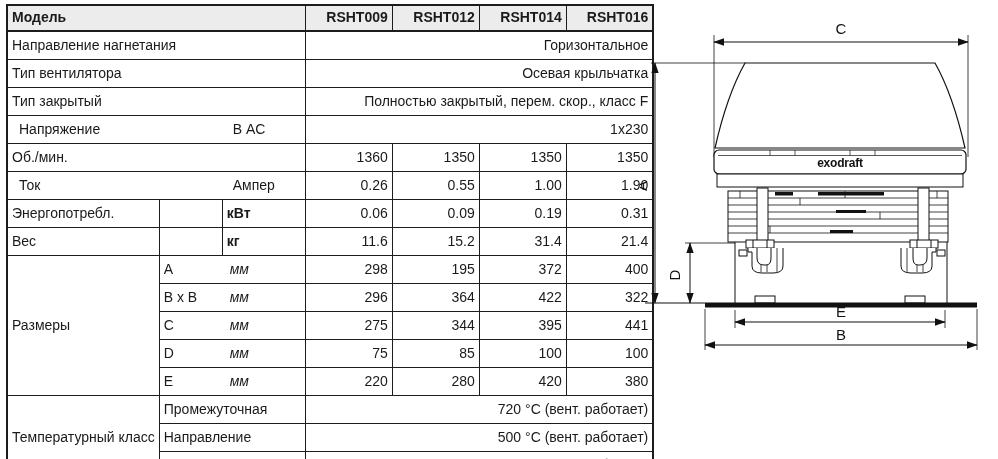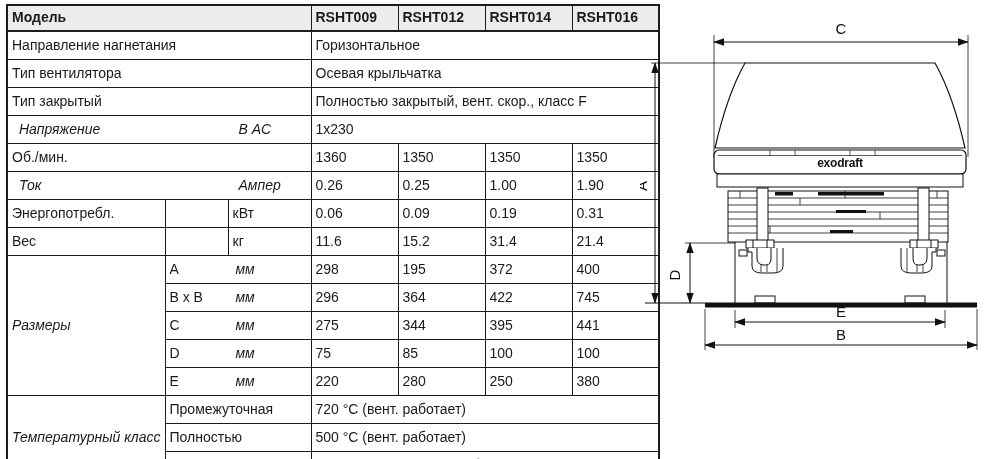--- a/index.html
+++ b/index.html
@@ -5,30 +5,30 @@
   html,body{margin:0;padding:0;background:#fff;width:998px;height:459px;overflow:hidden;}
   .page{position:relative;width:998px;height:459px;background:#fff;
         font-family:"Liberation Sans",sans-serif;color:#1a1a1a;}
   
   table.spec{position:absolute;left:6px;top:4px;border-collapse:collapse;table-layout:fixed;
              font-size:14px;line-height:1.12;border:2px solid #1c1c1c;}
   table.spec td{border:1px solid #1c1c1c;height:25px;padding:1px 4px;vertical-align:middle;
                 background:#fff;overflow:hidden;white-space:nowrap;}
   tr.hdr td{background:#ececec;font-weight:bold;border-bottom:2px solid #1c1c1c;height:22px;margin-top:20px;}
   td.lbl{text-align:left;padding-left:7px;}
-  td.c{text-align:left;}
+  td.c{text-align:right;}
   td.flexcell{padding:0;}
-  .flexwrap{display:flex;align-items:center;width:100%;font-style:italic;}
+  .flexwrap{display:flex;align-items:center;width:100%;}
   .flexwrap .flbl{flex:1 1 auto;padding-left:7px;}
   .flexwrap .funit{flex:0 0 83px;box-sizing:border-box;padding-left:15px;}
-  td.unitcell{padding-left:6px;}
+  td.unitcell{padding-left:6px;font-weight:bold;}
   td.dimcell{padding-left:6px;}
   .dimletter{display:inline-block;width:66px;}
   .mmunit{font-style:italic;}
-  td.topcell{vertical-align:top;padding-top:4px;white-space:normal;line-height:1.25;font-style:italic;}
+  td.topcell{vertical-align:top;padding-top:4px;white-space:normal;line-height:1.25;}
   
   .drawing{position:absolute;left:640px;top:0;width:358px;height:459px;}
   svg text{font-family:"Liberation Sans",sans-serif;fill:#111;}
   .dimtext{font-size:15px;}
   .brandtext{font-size:12px;font-weight:bold;letter-spacing:-0.2px;}
 </style>
 </head>
 <body>
 
 <div class="page">
@@ -57,21 +57,21 @@
         <td class="c" colspan="4">Горизонтальное</td>
       </tr>
 
       <tr>
         <td class="lbl" colspan="3">Тип вентилятора</td>
         <td class="c" colspan="4">Осевая крыльчатка</td>
       </tr>
 
       <tr>
         <td class="lbl" colspan="3">Тип закрытый</td>
-        <td class="c" colspan="4">Полностью закрытый, вент. скор., класс F</td>
+        <td class="c" colspan="4">Полностью закрытый, перем. скор., класс F</td>
       </tr>
 
       <tr>
         <td class="flexcell" colspan="3">
           <div class="flexwrap">
             <span class="flbl">Напряжение</span>
             <span class="funit">В AC</span>
           </div>
         </td>
         <td class="c" colspan="4">1x230</td>
@@ -86,21 +86,21 @@
       </tr>
 
       <tr>
         <td class="flexcell" colspan="3">
           <div class="flexwrap">
             <span class="flbl">Ток</span>
             <span class="funit">Ампер</span>
           </div>
         </td>
         <td class="c">0.26</td>
-        <td class="c">0.25</td>
+        <td class="c">0.55</td>
         <td class="c">1.00</td>
         <td class="c">1.90</td>
       </tr>
 
       <tr>
         <td class="lbl">Энергопотребл.</td>
         <td></td>
         <td class="unitcell">кВт</td>
         <td class="c">0.06</td>
         <td class="c">0.09</td>
@@ -128,21 +128,21 @@
         <td class="c">372</td>
         <td class="c">400</td>
       </tr>
       <tr>
         <td class="dimcell" colspan="2">
           <span class="dimletter">B x B</span><span class="mmunit">мм</span>
         </td>
         <td class="c">296</td>
         <td class="c">364</td>
         <td class="c">422</td>
-        <td class="c">745</td>
+        <td class="c">322</td>
       </tr>
       <tr>
         <td class="dimcell" colspan="2">
           <span class="dimletter">C</span><span class="mmunit">мм</span>
         </td>
         <td class="c">275</td>
         <td class="c">344</td>
         <td class="c">395</td>
         <td class="c">441</td>
       </tr>
@@ -154,31 +154,31 @@
         <td class="c">85</td>
         <td class="c">100</td>
         <td class="c">100</td>
       </tr>
       <tr>
         <td class="dimcell" colspan="2">
           <span class="dimletter">E</span><span class="mmunit">мм</span>
         </td>
         <td class="c">220</td>
         <td class="c">280</td>
-        <td class="c">250</td>
+        <td class="c">420</td>
         <td class="c">380</td>
       </tr>
 
       <tr>
         <td class="lbl topcell" rowspan="3">Температурный класс</td>
         <td class="lbl" colspan="2">Промежуточная</td>
         <td class="c" colspan="4">720 °C (вент. работает)</td>
       </tr>
       <tr>
-        <td class="lbl" colspan="2">Полностью</td>
+        <td class="lbl" colspan="2">Направление</td>
         <td class="c" colspan="4">500 °C (вент. работает)</td>
       </tr>
       <tr>
         <td class="lbl" colspan="2">Вент. отключен</td>
         <td class="c" colspan="4">Max. 250 °C (вент. не работает)</td>
       </tr>
     </tbody>
   </table>
 
   <div class="drawing">

